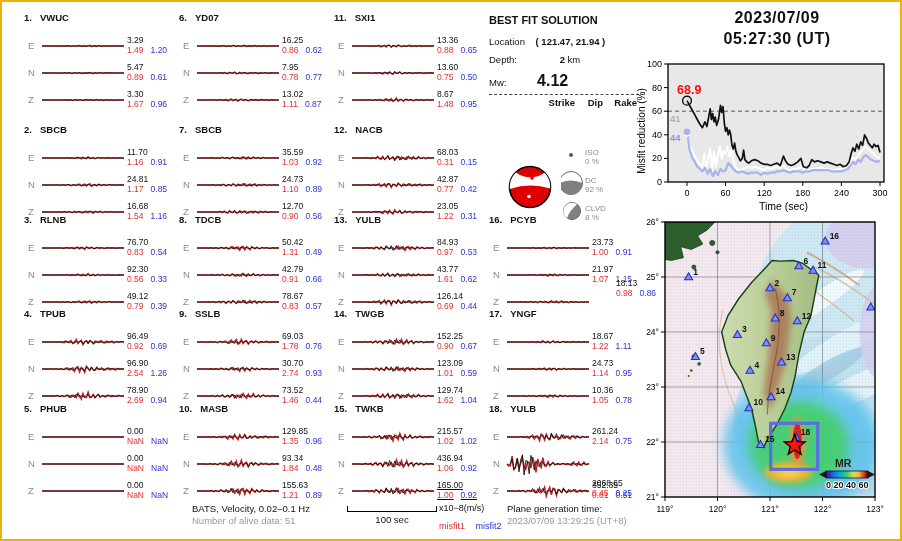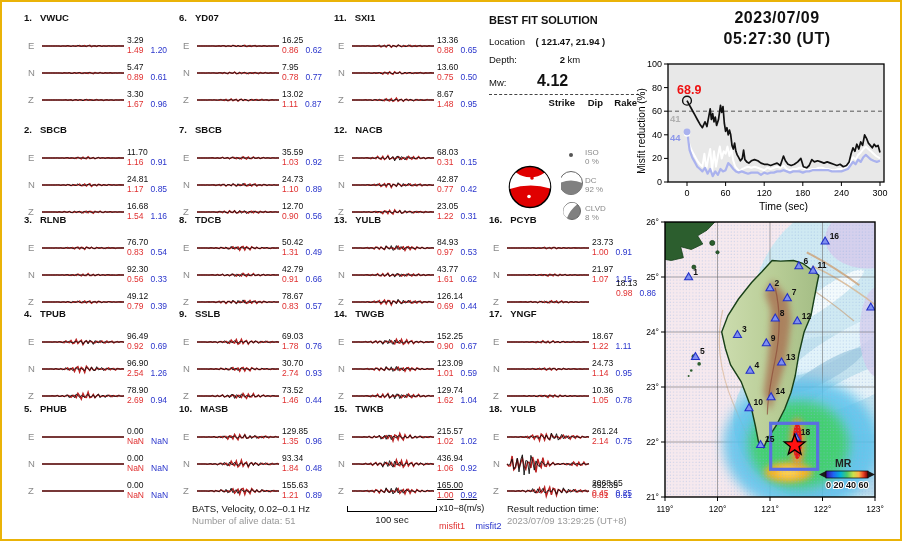--- a/index.html
+++ b/index.html
@@ -836,15 +836,15 @@
 
   <div class="abs foot-b" style="left:190px;top:501px;">BATS, Velocity, 0.02–0.1 Hz</div>
   <div class="abs foot-g" style="left:190px;top:513px;">Number of alive data: 51</div>
   <div class="abs scalebar" style="left:345px;top:504px;width:88px;"></div>
   <div class="abs sb-label" style="left:355px;top:512px;width:70px;">100 sec</div>
   <div class="abs foot-b" style="left:437px;top:501px;font-size:9px;">x10−8(m/s)</div>
   <div class="abs" style="left:437px;top:513px;">
     <span class="mis1">misfit1</span>
     <span class="mis2">misfit2</span>
   </div>
-  <div class="abs foot-b" style="left:505px;top:501px;">Result reduction time:</div>
+  <div class="abs foot-b" style="left:505px;top:501px;">Plane generation time:</div>
   <div class="abs foot-g" style="left:505px;top:513px;">2023/07/09 13:29:25 (UT+8)</div>
 </div>
 
 </body></html>

